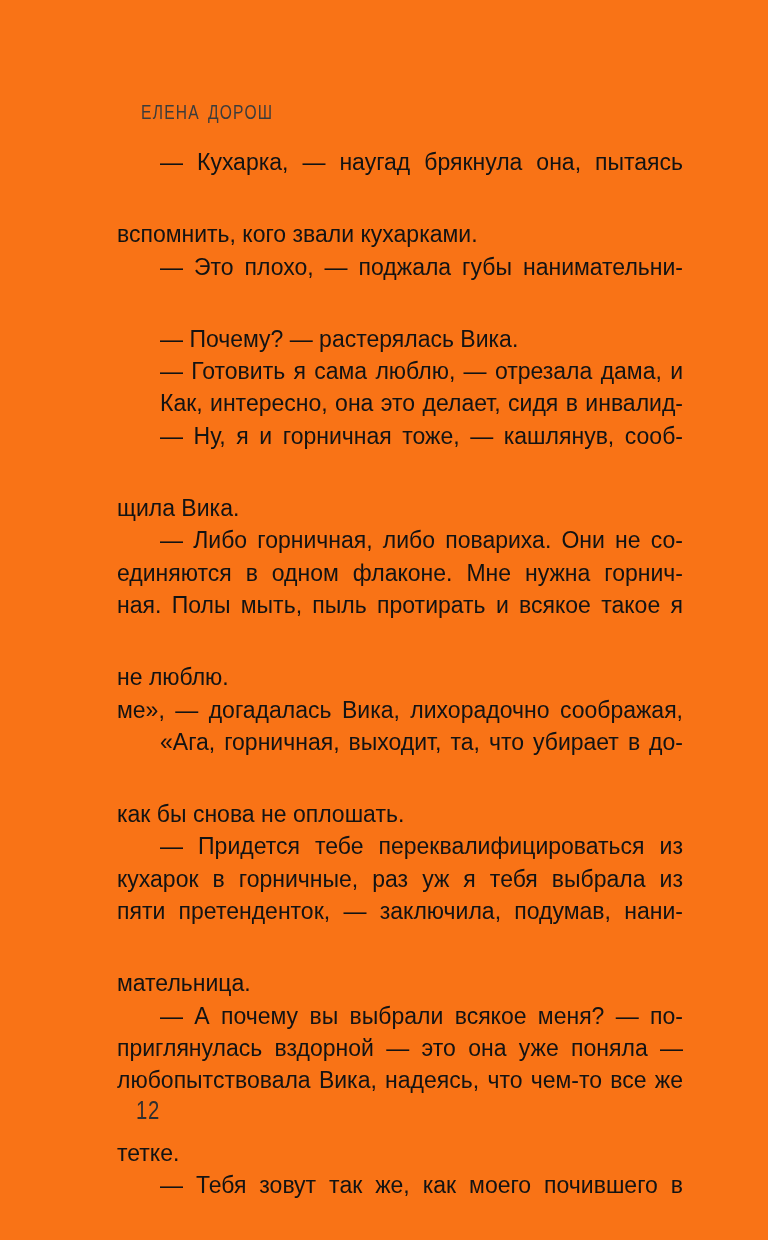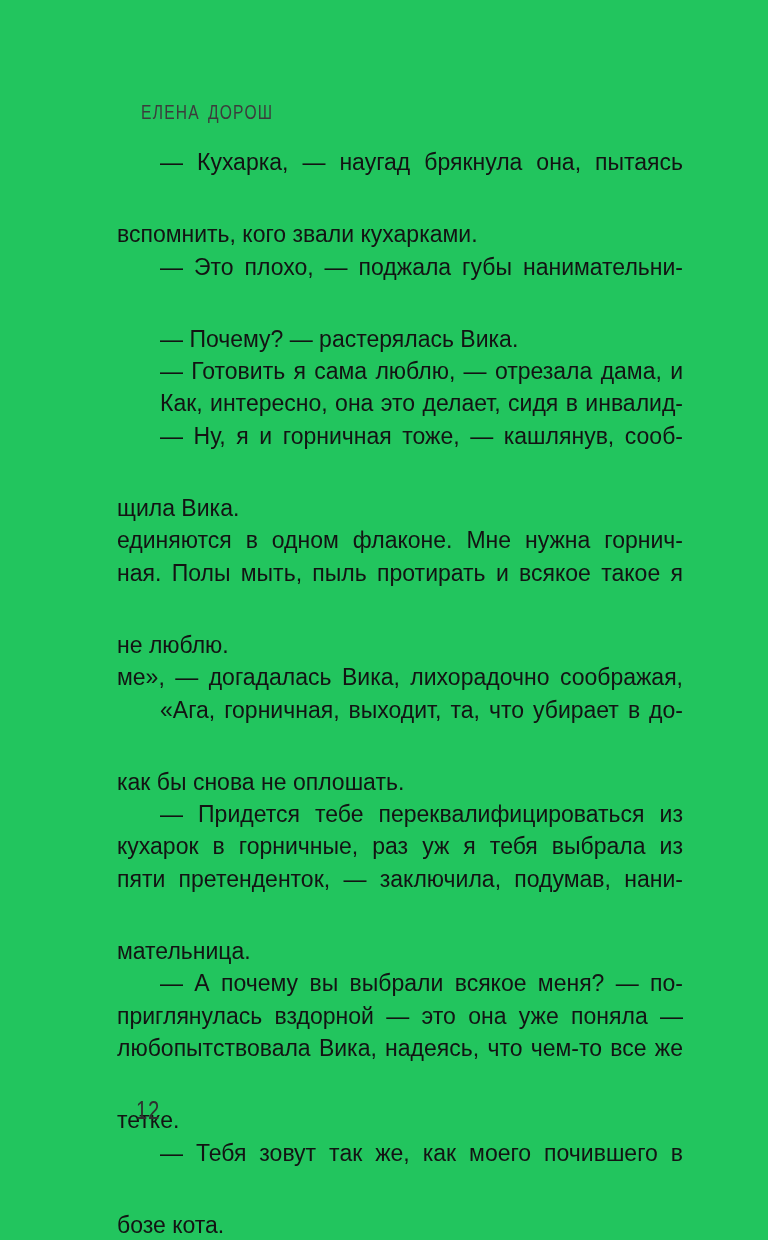--- a/index.html
+++ b/index.html
@@ -4,21 +4,21 @@
 <style>
   html, body {
     margin: 0;
     padding: 0;
     background: #ffffff;
   }
   .page {
     position: relative;
     width: 768px;
     height: 1240px;
-    background: #22c55e;
+    background: #f97316;
     overflow: hidden;
     font-family: "Liberation Serif", serif;
   }
   .running-head {
     position: absolute;
     left: 141px;
     top: 101px;
     font-family: "Liberation Sans", sans-serif;
     font-size: 20px;
     font-weight: 400;
@@ -75,20 +75,21 @@
 
   <div class="body-text">
       <div class="text-line first">— Кухарка, — наугад брякнула она, пытаясь</div>
       <div class="text-line last">вспомнить, кого звали кухарками.</div>
       <div class="text-line first">— Это плохо, — поджала губы нанимательни-</div>
       <div class="text-line first last">— Почему? — растерялась Вика.</div>
       <div class="text-line first">— Готовить я сама люблю, — отрезала дама, и</div>
       <div class="text-line first">Как, интересно, она это делает, сидя в инвалид-</div>
       <div class="text-line first">— Ну, я и горничная тоже, — кашлянув, сооб-</div>
       <div class="text-line last">щила Вика.</div>
+      <div class="text-line first">— Либо горничная, либо повариха. Они не со-</div>
       <div class="text-line">единяются в одном флаконе. Мне нужна горнич-</div>
       <div class="text-line">ная. Полы мыть, пыль протирать и всякое такое я</div>
       <div class="text-line last">не люблю.</div>
       <div class="text-line">ме», — догадалась Вика, лихорадочно соображая,</div>
       <div class="text-line first">«Ага, горничная, выходит, та, что убирает в до-</div>
       <div class="text-line last">как бы снова не оплошать.</div>
       <div class="text-line first">— Придется тебе переквалифицироваться из</div>
       <div class="text-line">кухарок в горничные, раз уж я тебя выбрала из</div>
       <div class="text-line">пяти претенденток, — заключила, подумав, нани-</div>
       <div class="text-line last">мательница.</div>

